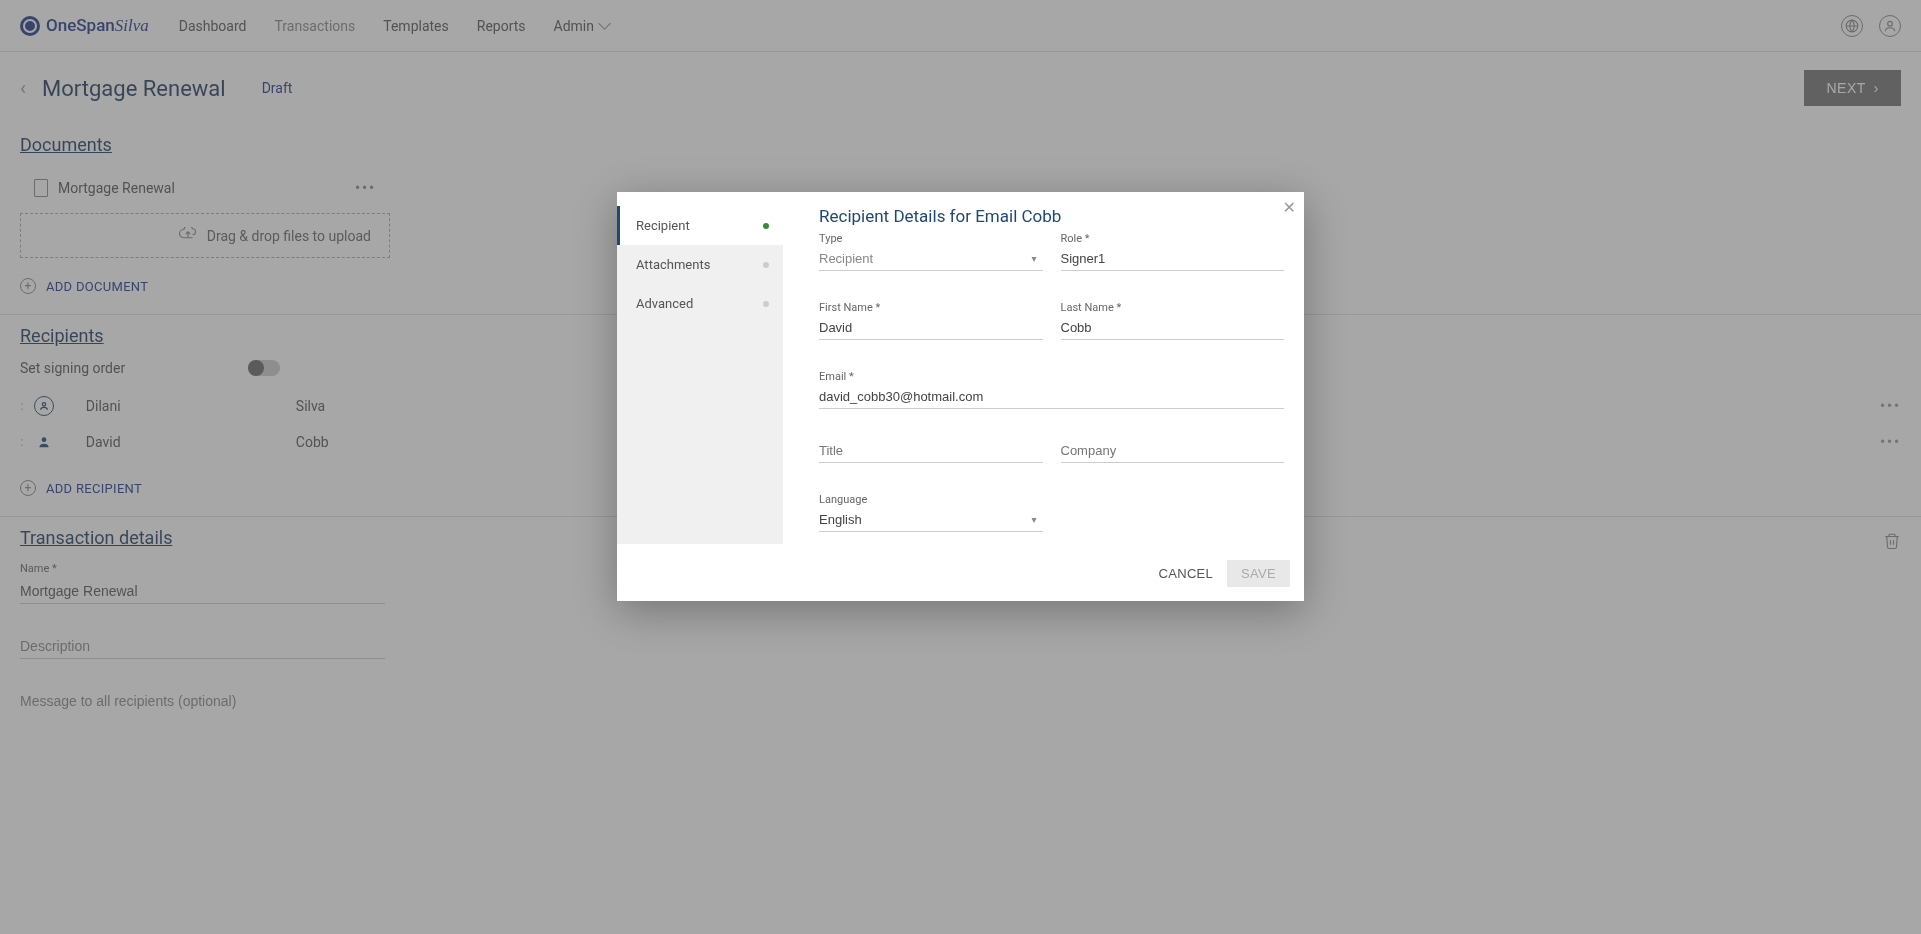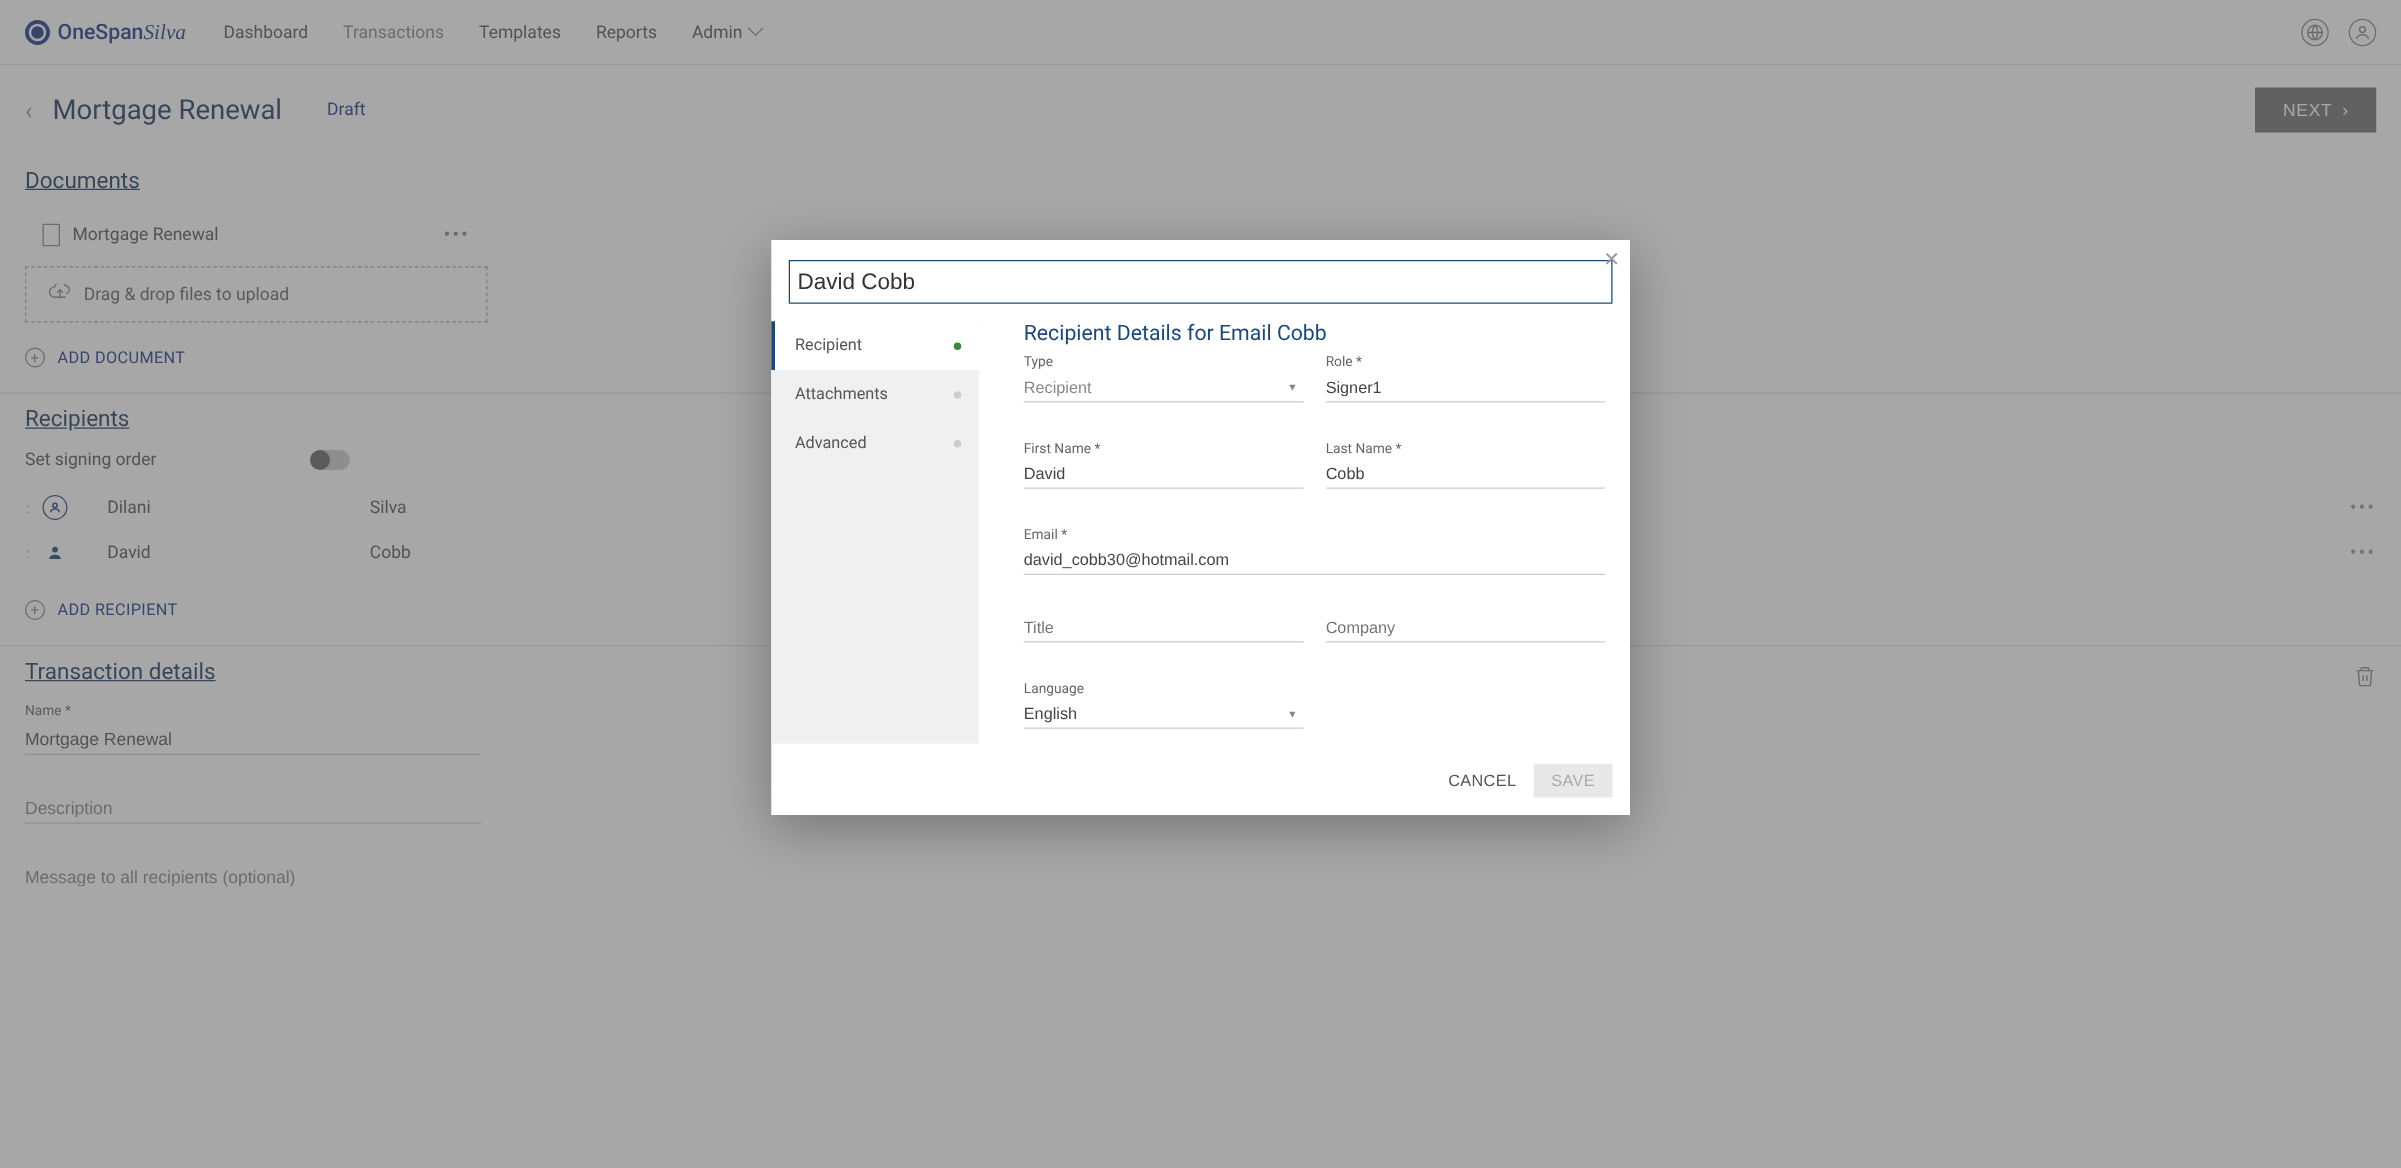--- a/index.html
+++ b/index.html
@@ -162,20 +162,21 @@
       cursor: pointer;
     }
     .drag-drop {
       border: 1px dashed #aaa;
       padding: 12px 18px;
       width: 370px;
       display: flex;
       align-items: center;
       color: #666;
       margin-top: 6px;
+      justify-content: flex-end;
     }
     .cloud-icon {
       margin-right: 10px;
       font-size: 16px;
       color: #888;
     }
     .add-link {
       display: flex;
       align-items: center;
       color: #1e3a8a;
@@ -591,23 +592,20 @@
     <input class="field-input" placeholder="Description" style="">
   </div>
   <div class="field-group">
     <input class="field-input" style="border-bottom: none;" placeholder="Message to all recipients (optional)">
   </div>
 </div>
 
 <div class="overlay">
   <div class="modal">
     <button class="modal-close">✕</button>
-    <div class="modal-name-row">
-      <input class="modal-name-input" value="David Cobb" style="">
-    </div>
     <div class="modal-body">
       <div class="modal-tabs">
         <div class="modal-tab active">
           <span>Recipient</span>
           <span class="tab-dot green"></span>
         </div>
         <div class="modal-tab">
           <span>Attachments</span>
           <span class="tab-dot"></span>
         </div>

